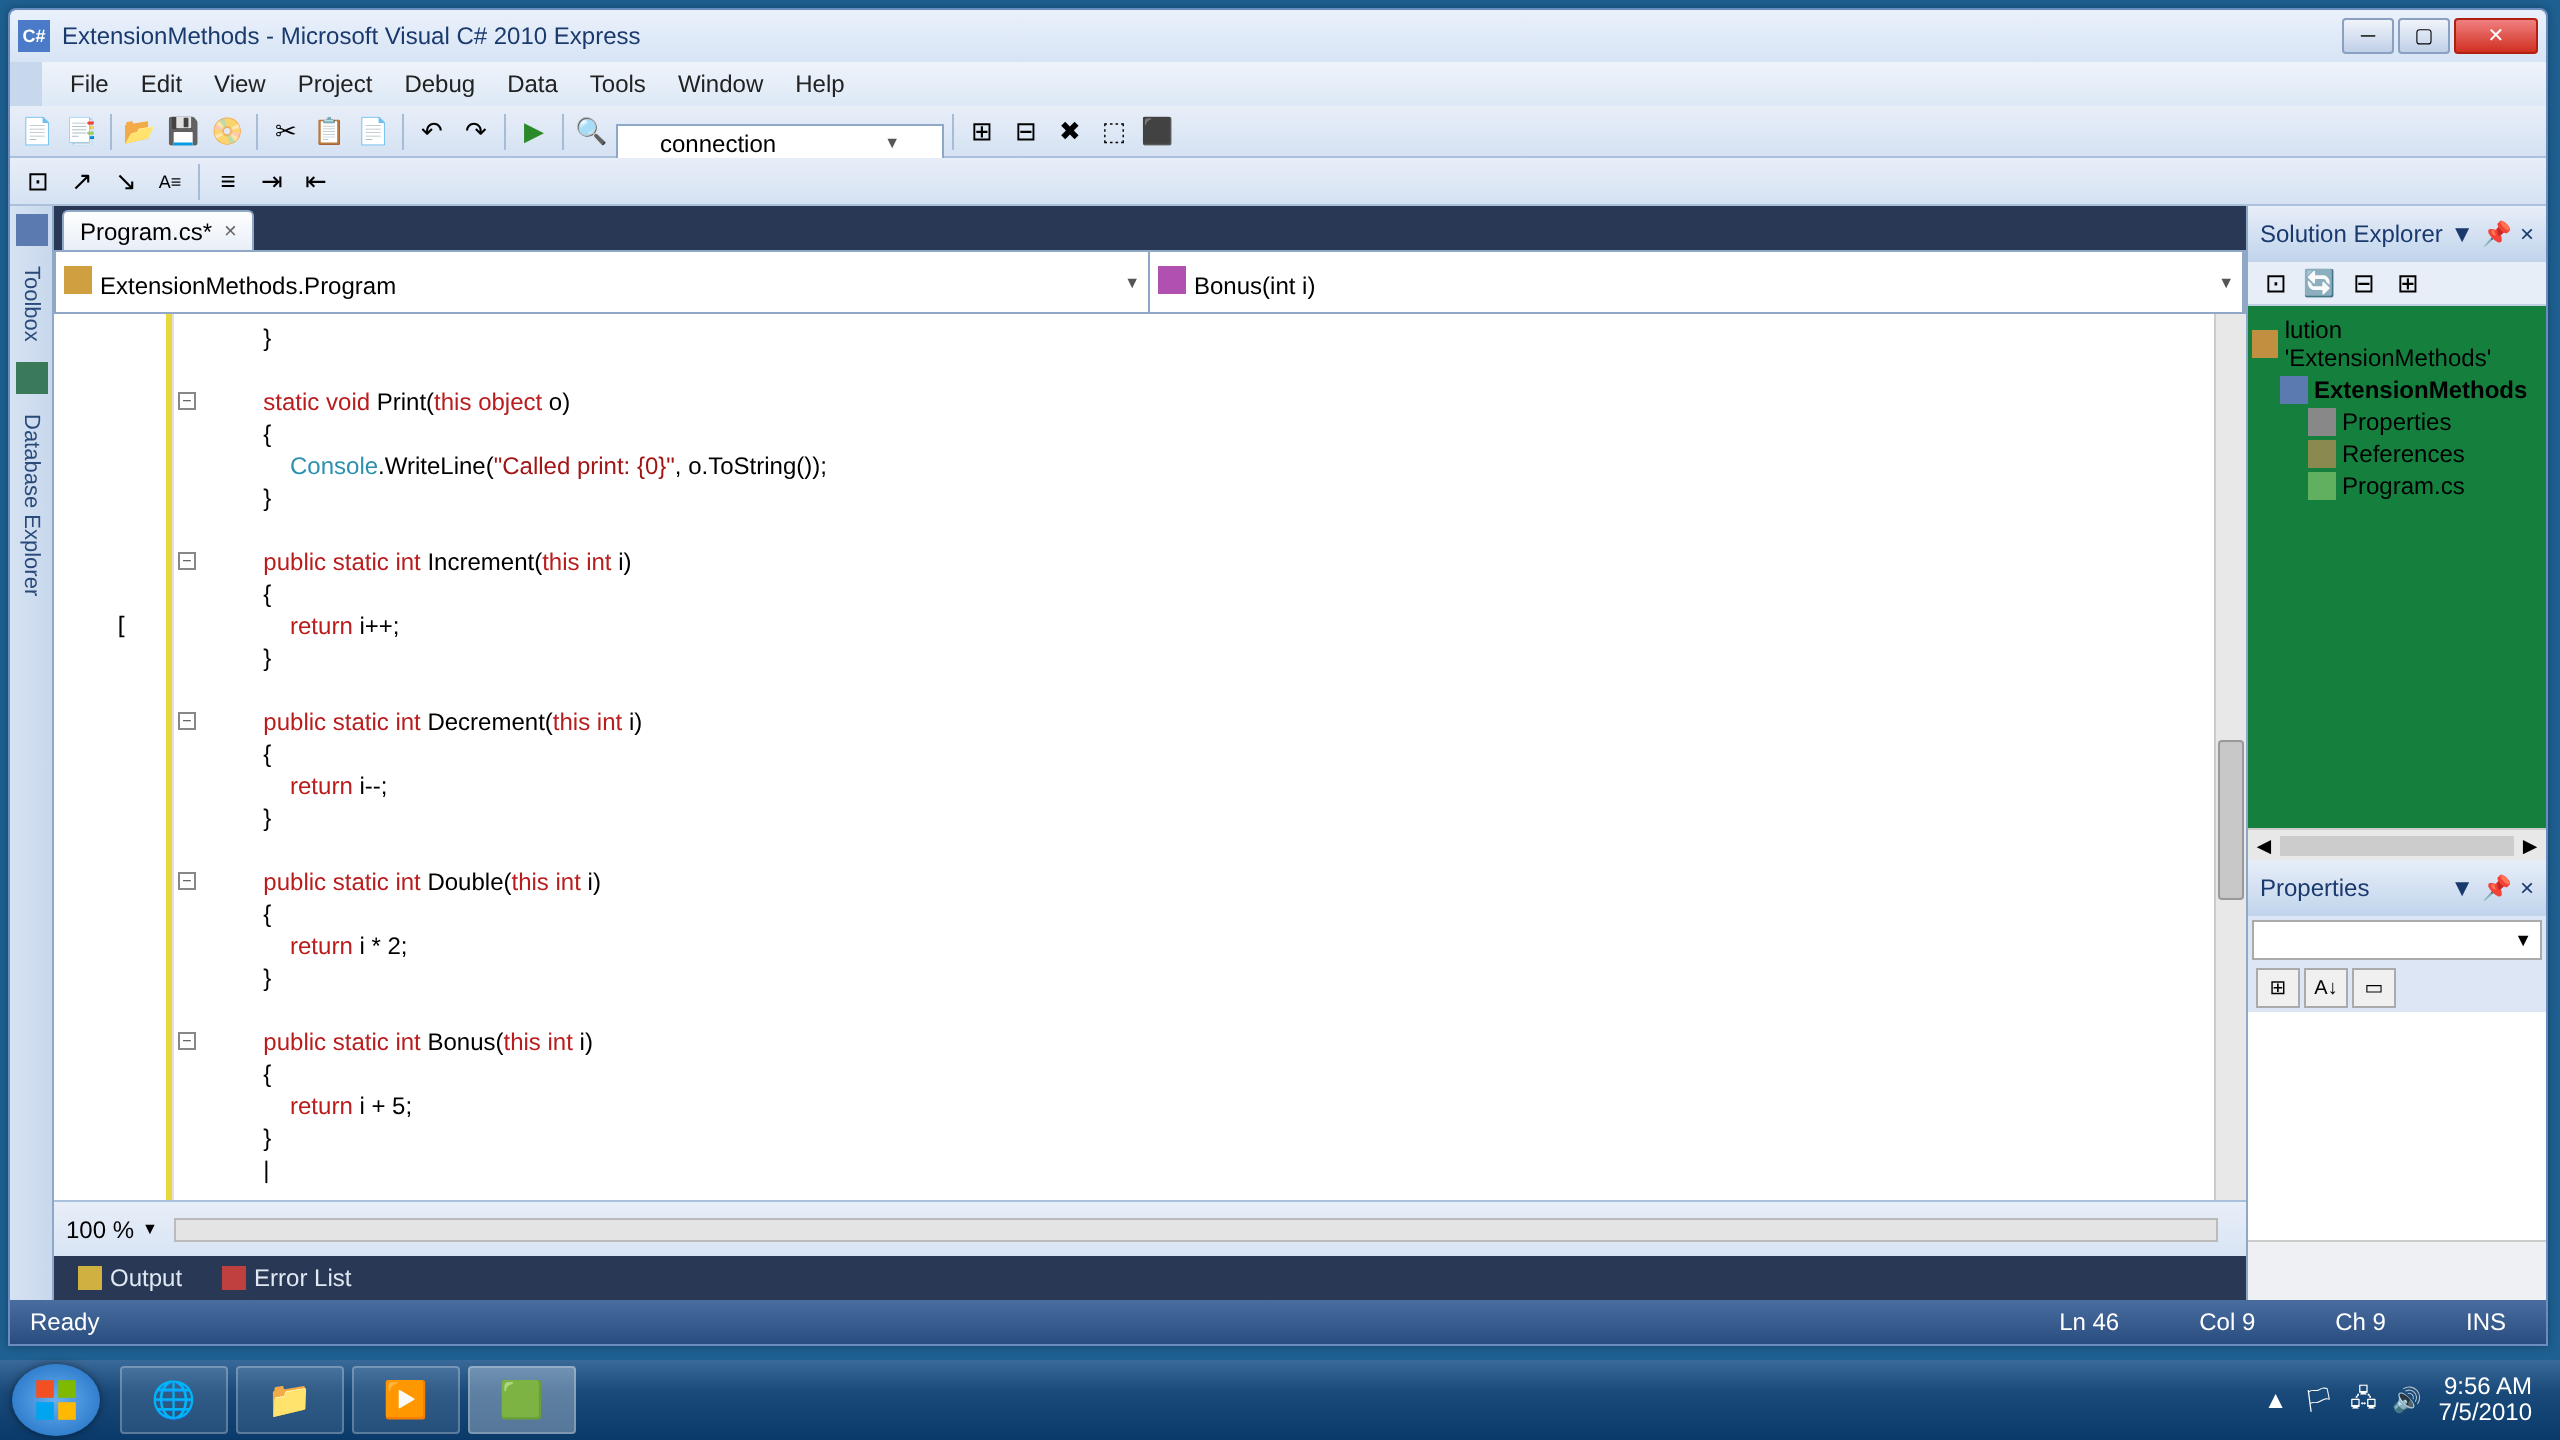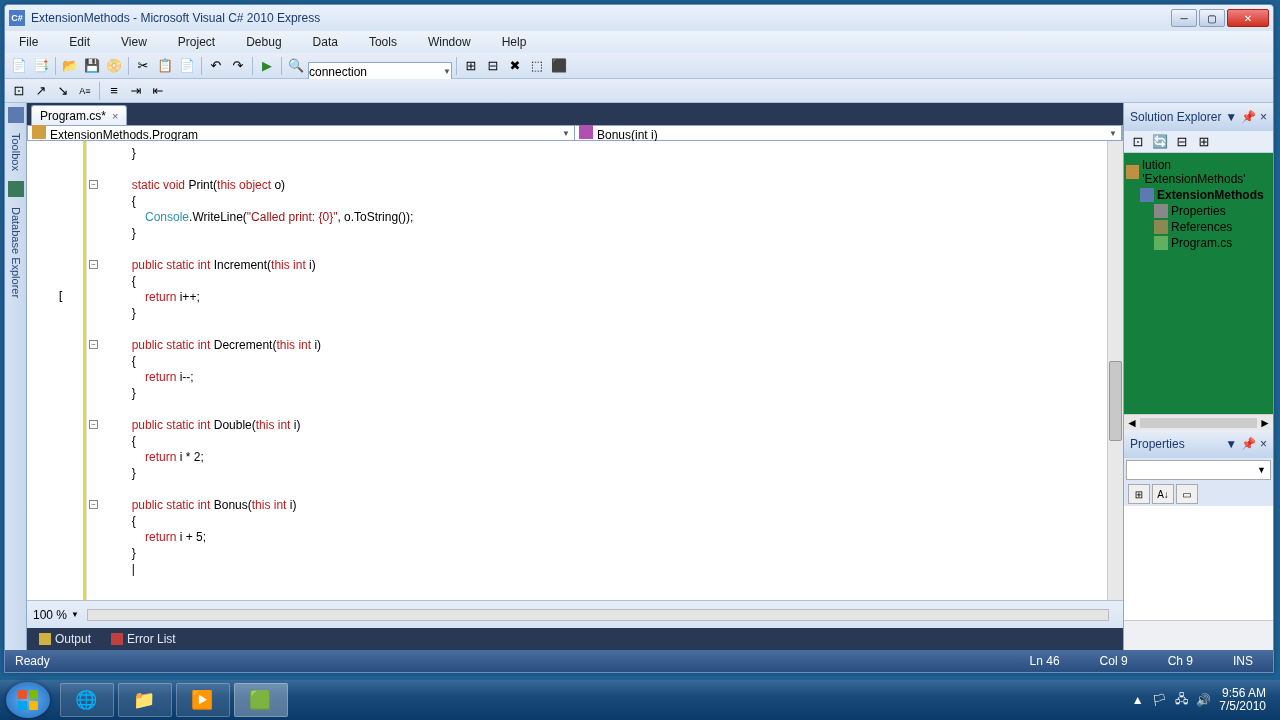--- a/index.html
+++ b/index.html
@@ -4,35 +4,35 @@
 <style>
 * { margin:0; padding:0; box-sizing:border-box; font-family:"Segoe UI",Tahoma,sans-serif; font-size:12px; }
 body { background:#1e6091; width:1280px; height:720px; overflow:hidden; position:relative; }
 .window { position:absolute; top:4px; left:4px; right:6px; bottom:47px; background:#c7d8ed; border:1px solid #6a8cc0; border-radius:4px 4px 0 0; display:flex; flex-direction:column; box-shadow:0 0 4px rgba(0,0,0,.3); }
 .titlebar { height:26px; background:linear-gradient(#eaf1fb,#d7e4f5); display:flex; align-items:center; padding:0 4px; border-radius:4px 4px 0 0; }
 .titlebar-icon { width:16px; height:16px; background:#4b7bc8; margin-right:6px; display:inline-flex; align-items:center; justify-content:center; color:#fff; font-size:9px; font-weight:bold; }
 .titlebar-text { flex:1; color:#1a3a6e; font-size:12px; }
 .win-btns { display:flex; gap:2px; }
 .win-btn { width:26px; height:18px; background:linear-gradient(#f0f4fa,#c0d0e8); border:1px solid #8aa0c0; border-radius:2px; display:flex; align-items:center; justify-content:center; font-size:10px; cursor:pointer; }
 .win-btn.close { background:linear-gradient(#f08080,#d03020); color:#fff; border-color:#b02010; width:42px; }
-.menubar { height:22px; background:linear-gradient(#eef3fa,#dde9f6); display:flex; align-items:center; padding:0 6px; gap:15px; }
+.menubar { height:22px; background:linear-gradient(#eef3fa,#dde9f6); display:flex; align-items:center; padding:0 6px; gap:0;margin-left:16px; }
 .menu-item { padding:2px 8px; cursor:pointer; color:#222; }
 .toolbar { height:26px; background:linear-gradient(#e8eef8,#d5e2f3); display:flex; align-items:center; padding:0 4px; gap:2px; border-bottom:1px solid #aac0db; }
 .tool-btn { width:20px; height:20px; display:inline-flex; align-items:center; justify-content:center; cursor:pointer; border:1px solid transparent; border-radius:2px; font-size:13px; }
 .tool-sep { width:1px; height:18px; background:#a8bcd8; margin:0 2px; }
-.tool-combo { width:144px; height:20px; border:1px solid #8fa8c8; background:#fff; font-size:11px; padding:1px 0; display:flex; align-items:center; justify-content:space-between;margin-top:12px; }
+.tool-combo { width:164px; height:20px; border:1px solid #8fa8c8; background:#fff; font-size:11px; padding:1px 21px; display:flex; align-items:center; justify-content:space-between;margin-top:12px; }
 .main-area { flex:1; display:flex; background:#293955; overflow:hidden; }
 .side-tabs { width:22px; background:linear-gradient(90deg,#d5e2f3,#c8d8ec); display:flex; flex-direction:column; align-items:center; padding-top:4px; border-right:1px solid #8fa8c8; }
 .side-tab { writing-mode:vertical-rl; padding:8px 2px; font-size:11px; color:#2a4a7a; cursor:pointer; margin-bottom:2px; }
 .side-tab-icon { width:16px; height:16px; background:#5a7ab0; margin-bottom:2px; }
 .editor-pane { flex:1; display:flex; flex-direction:column; background:#293955; }
 .doc-tabs { height:22px; background:#293955; display:flex; align-items:flex-end; padding:0 4px; }
 .doc-tab { height:20px; background:linear-gradient(#fefefe,#e8eef8); border:1px solid #8fa8c8; border-bottom:none; border-radius:3px 3px 0 0; display:flex; align-items:center; padding:0 8px; gap:6px; font-size:11px; cursor:pointer; }
 .doc-tab .x { font-size:11px; color:#666; cursor:pointer; }
-.nav-bar { height:16px; display:flex; border:1px solid #8fa8c8; }
+.nav-bar { height:32px; display:flex; border:1px solid #8fa8c8; }
 .nav-combo { flex:1; background:#fff; display:flex; align-items:center; padding:0 4px; font-size:11px; border-right:1px solid #8fa8c8; justify-content:space-between; }
 .nav-combo span.ico { width:14px; height:14px; background:#d0a040; margin-right:4px; display:inline-block; }
 .code-area { flex:1; background:#fff; display:flex; position:relative; overflow:hidden; }
 .gutter { width:60px; background:#fff; border-right:1px solid #e0e0e0; position:relative; }
 .change-bar { position:absolute; left:56px; top:0; bottom:0; width:3px; background:#e8d840; }
 .fold-col { position:absolute; left:62px; top:0; width:12px; }
 .fold-box { position:absolute; width:9px; height:9px; border:1px solid #888; background:#fff; font-size:8px; line-height:7px; text-align:center; color:#555; cursor:pointer; }
 .code-content { flex:1; padding:4px 0 4px 18px; font-family:Consolas,monospace; font-size:13px; line-height:16px; white-space:pre; color:#000; position:relative; }
 .kw { color:#b91c1c; }
 .type { color:#2b91af; }

